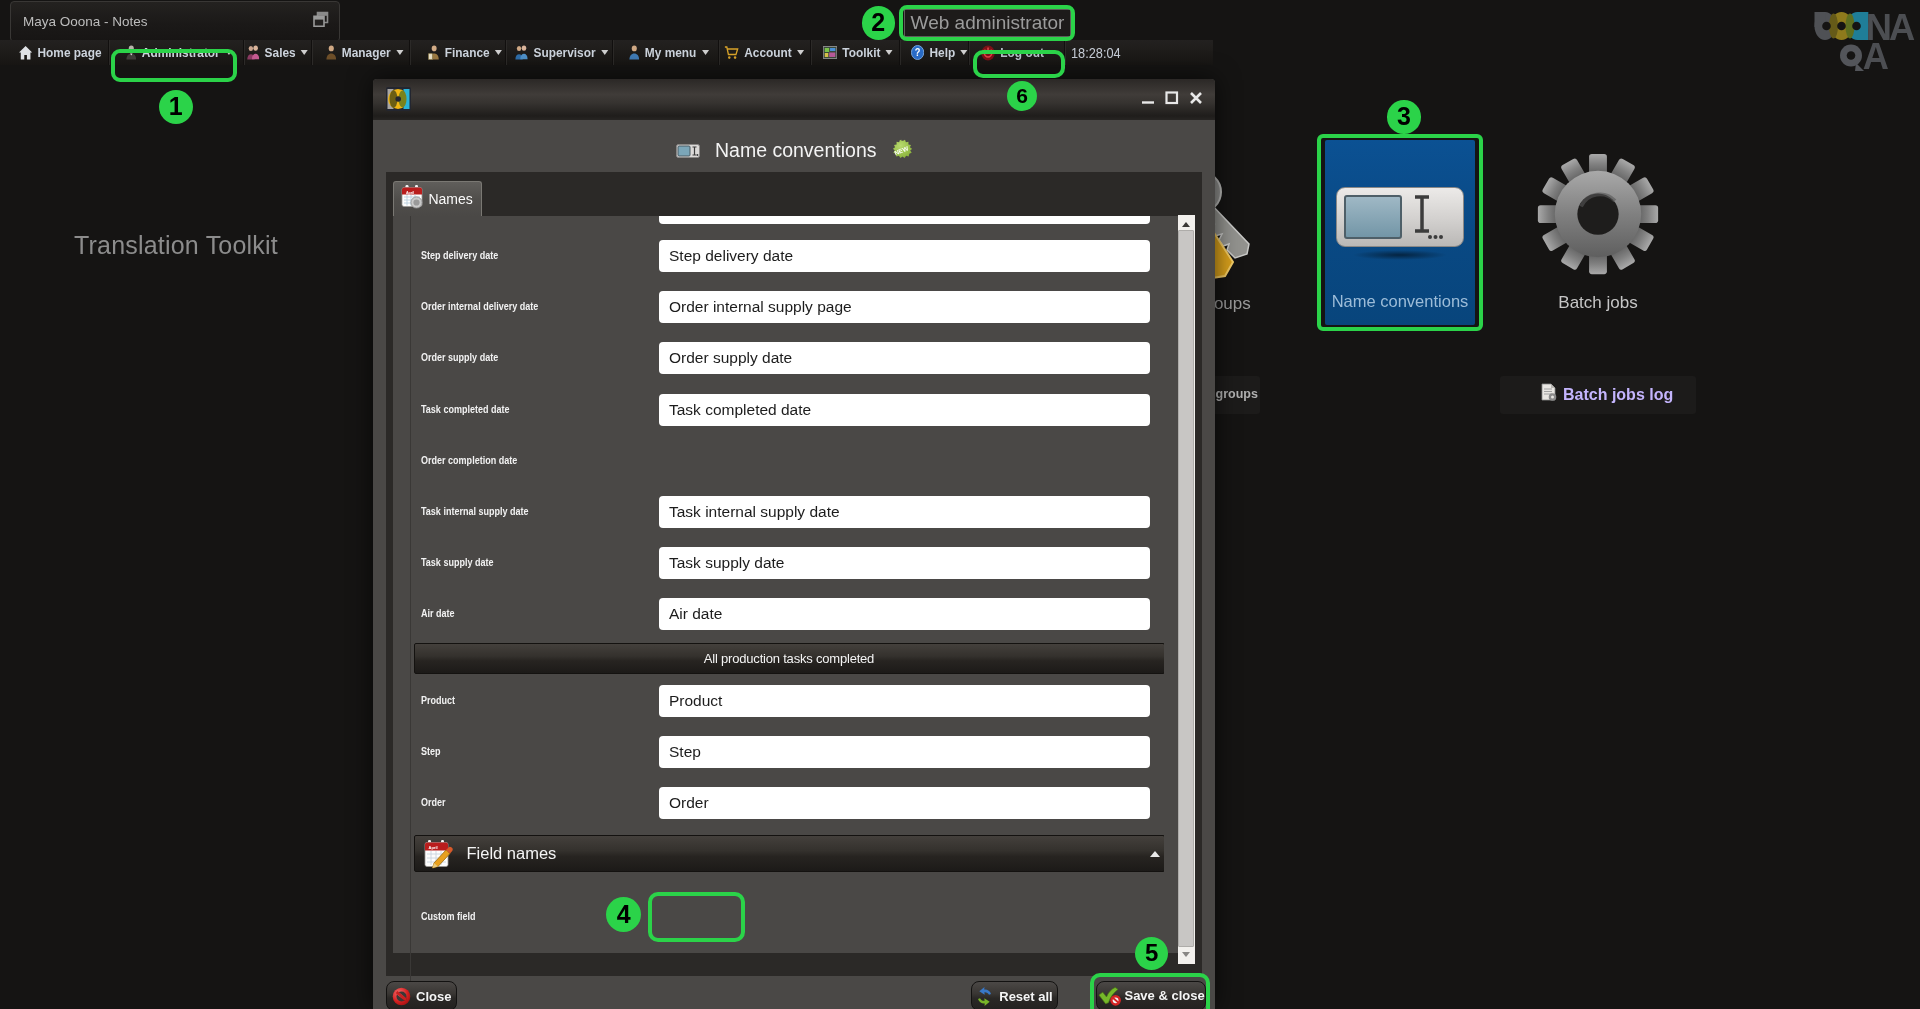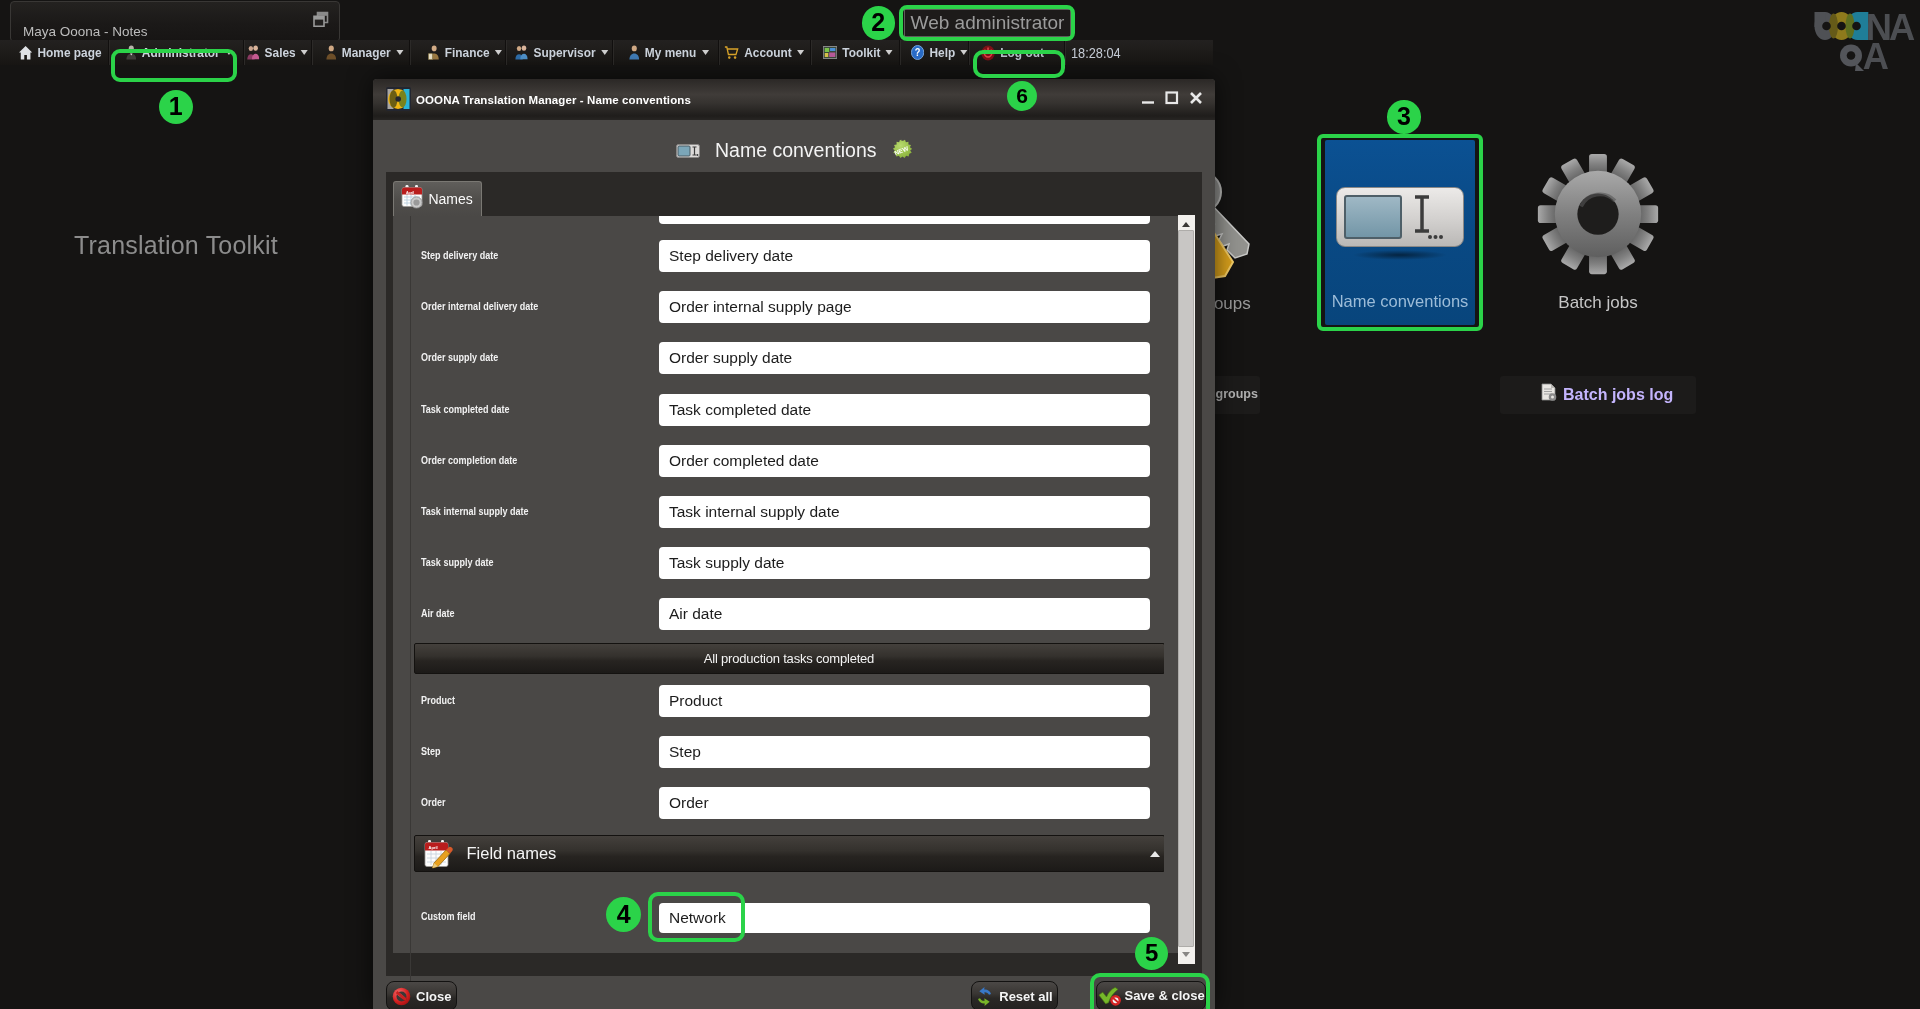--- a/index.html
+++ b/index.html
@@ -3,21 +3,21 @@
 <meta charset="utf-8">
 <style>
   html,body{margin:0;padding:0;background:#151413;}
   *{box-sizing:border-box;}
   #root{position:relative;width:1920px;height:1009px;overflow:hidden;background:#151413;
     font-family:"Liberation Sans",sans-serif;}
   .abs{position:absolute;}
   
   #notesPanel{left:10px;top:1px;width:330px;height:41px;border:1px solid #393735;border-radius:4px;
     background:linear-gradient(180deg,#242220 0%,#1b1918 55%,#171514 100%);}
-  #notesPanel .t{position:absolute;left:12px;top:10px;height:100%;display:flex;align-items:center;
+  #notesPanel .t{position:absolute;left:12px;top:0;height:100%;display:flex;align-items:center;
     color:#bdbdbd;font-size:13.5px;}
   
   #menubar{left:0;top:40px;width:1213px;height:25px;
     background:linear-gradient(180deg,#232120 0%,#1d1b19 55%,#171513 100%);}
   .mi{position:absolute;top:0;height:25px;display:flex;align-items:center;color:#ccd3dc;
     font-size:13.5px;font-weight:700;white-space:nowrap;transform:scaleX(0.88);transform-origin:0 50%;}
   .sep{position:absolute;top:0;width:1px;height:25px;background:#110f0e;}
   .sep:after{content:"";position:absolute;left:1px;top:0;width:1px;height:25px;background:#2c2a28;}
   .arr{display:inline-block;width:0;height:0;border-left:4.5px solid transparent;
     border-right:4.5px solid transparent;border-top:5px solid #cfcfcf;margin-left:6px;}
@@ -255,21 +255,20 @@
         <svg width="25" height="24" viewBox="0 0 25 24">
           <rect x="0" y="0" width="25" height="24" rx="2" fill="#232630"></rect>
           <path d="M1.5 2h6v20h-6z" fill="#a8a6a4"></path>
           <circle cx="12" cy="12" r="10" fill="#f0b614"></circle>
           <ellipse cx="7.5" cy="12" rx="4" ry="9" fill="#6b5e14"></ellipse>
           <path d="M17.5 2h6v20h-6z" fill="#2ab4d8"></path>
           <ellipse cx="16.5" cy="12" rx="4" ry="8.5" fill="#7a821c"></ellipse>
           <circle cx="12.2" cy="12" r="2.8" fill="#232630"></circle>
         </svg>
       </div>
-      <div class="abs" id="titleText">OOONA Translation Manager - Name conventions</div>
       <div class="abs" id="winBtns" style="left:766px;top:10px;">
         <svg width="70" height="20" viewBox="0 0 70 20">
           <path d="M3 13.5h12" stroke="#e8e8e8" stroke-width="2.4"></path>
           <rect x="27.5" y="3.5" width="10.5" height="10.5" fill="none" stroke="#e8e8e8" stroke-width="2.2"></rect>
           <path d="M52 4l10 10M62 4l-10 10" stroke="#e8e8e8" stroke-width="2.6"></path>
         </svg>
       </div>
     </div>
     <div class="abs" id="hdrIcon" style="left:302.5px;top:64.5px;">
       <svg width="24" height="14" viewBox="0 0 24 14">
@@ -313,21 +312,20 @@
           <div class="row-input" style="top:-23.8px;border-radius:0 0 4px 4px;"></div>
           <div class="row-label" style="top:33px;">Step delivery date</div>
           <div class="row-input" style="top:24px;">Step delivery date</div>
           <div class="row-label" style="top:84.2px;">Order internal delivery date</div>
           <div class="row-input" style="top:75.2px;">Order internal supply page</div>
           <div class="row-label" style="top:135.4px;">Order supply date</div>
           <div class="row-input" style="top:126.4px;">Order supply date</div>
           <div class="row-label" style="top:186.6px;">Task completed date</div>
           <div class="row-input" style="top:177.6px;">Task completed date</div>
           <div class="row-label" style="top:237.8px;">Order completion date</div>
-          <div class="row-input" style="top:228.8px;">Order completed date</div>
           <div class="row-label" style="top:289px;">Task internal supply date</div>
           <div class="row-input" style="top:280px;">Task internal supply date</div>
           <div class="row-label" style="top:340.2px;">Task supply date</div>
           <div class="row-input" style="top:331.2px;">Task supply date</div>
           <div class="row-label" style="top:391.4px;">Air date</div>
           <div class="row-input" style="top:382.4px;">Air date</div>
           <div class="secbar" style="top:427.4px;height:30.5px;display:flex;align-items:center;justify-content:center;font-size:13px;font-weight:400;letter-spacing:-0.2px;">All production tasks completed</div>
           <div class="row-label" style="top:477.6px;">Product</div>
           <div class="row-input" style="top:468.6px;">Product</div>
           <div class="row-label" style="top:528.8px;">Step</div>
@@ -345,21 +343,20 @@
                 <path d="M3 15h19M3 19h19M3 23h19M7 12v14M12 12v14M17 12v14" stroke="#c8d4de" stroke-width="0.9"></path>
                 <path d="M10 24l12-13 4 3.5-12 13-5.5 1.5z" fill="#e8a01e" stroke="#9a6a10" stroke-width="0.8"></path>
                 <path d="M22 11l4 3.5 2-2.2a2.6 2.6 0 0 0-4-3.4z" fill="#d85a2a"></path>
                 <path d="M10 24l-1.5 5 5.5-1.5z" fill="#e8c87a"></path>
               </svg>
             </div>
             <div class="abs" style="left:52px;top:0;height:100%;display:flex;align-items:center;font-size:16.5px;font-weight:400;">Field names</div>
             <div class="abs" style="left:735px;top:15px;width:0;height:0;border-left:5px solid transparent;border-right:5px solid transparent;border-bottom:6px solid #e8e8e8;"></div>
           </div>
           <div class="row-label" style="top:694px;">Custom field</div>
-          <div class="row-input" style="top:687px;height:30px;">Network</div>
         </div>
         <div id="sbar">
           <div class="abs" id="sup" style="left:4.5px;top:7px;width:0;height:0;
             border-left:4px solid transparent;border-right:4px solid transparent;
             border-bottom:5px solid #3a3836;"></div>
           <div id="sthumb"></div>
           <div class="abs" id="sdn" style="left:4.5px;top:737px;width:0;height:0;
             border-left:4px solid transparent;border-right:4px solid transparent;
             border-top:5px solid #888684;"></div>
         </div>

